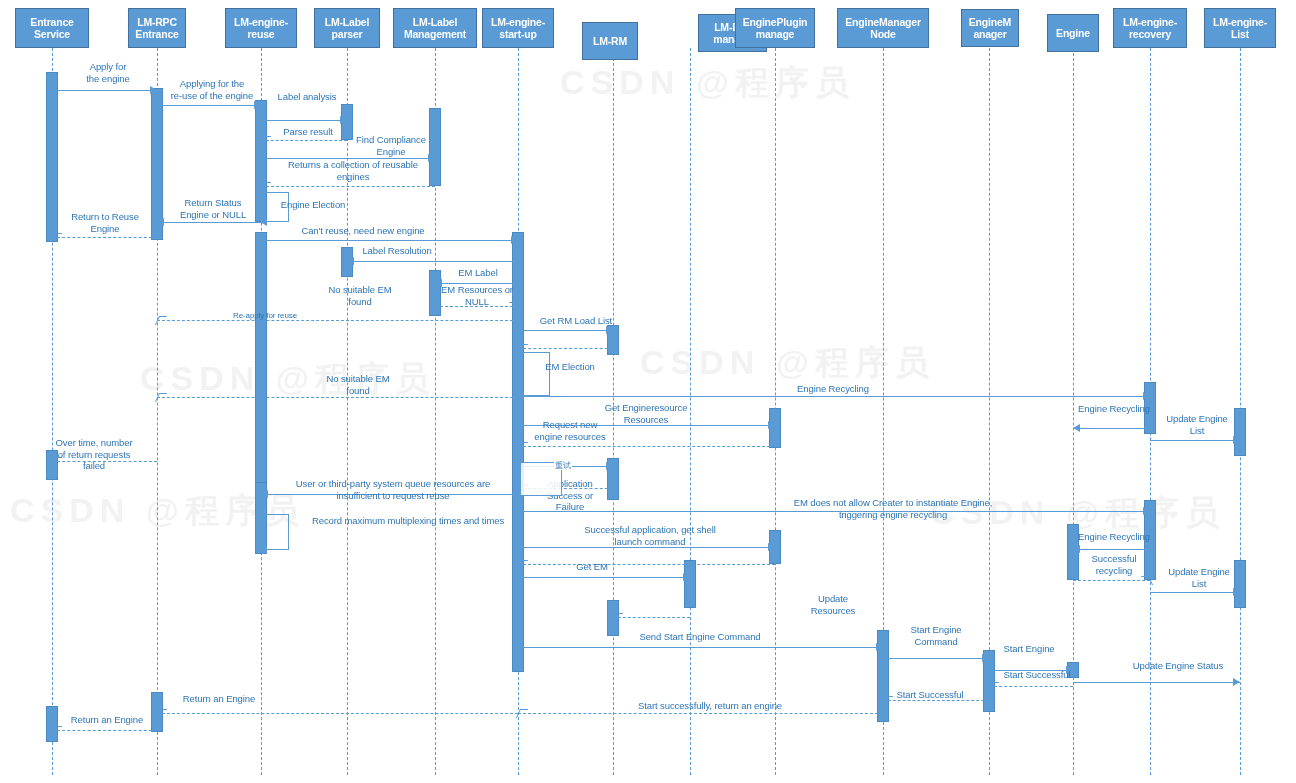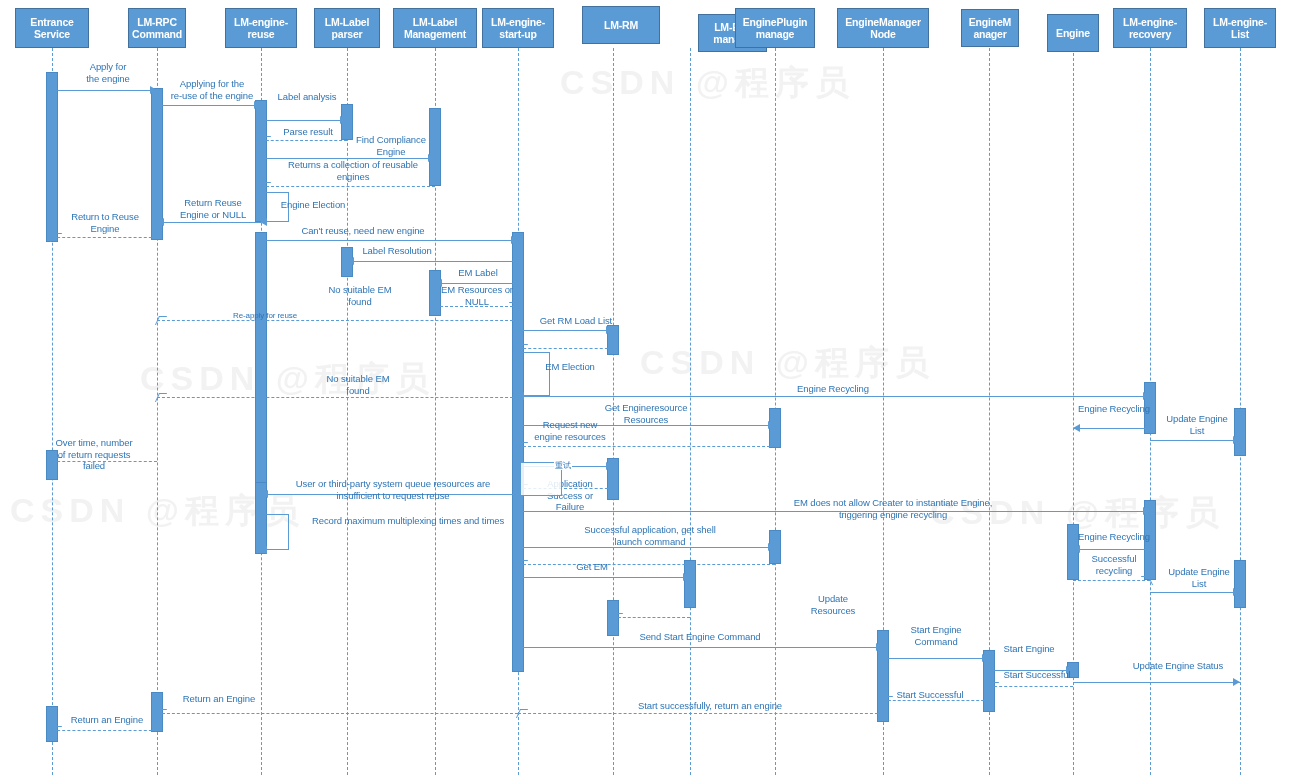--- a/index.html
+++ b/index.html
@@ -200,21 +200,21 @@
 Engine</div>
       <div class="msg ret" style="left: 261px; top: 186px; width: 174px;"></div>
       <div class="arrowhead open-left" style="left: 261px; top: 182px;"></div>
       <div class="label" style="left: 262px; top: 159px; width: 182px;">Returns a collection of reusable
 engines</div>
       <div class="selfmsg" style="left: 261px; top: 192px; width: 28px; height: 30px;"></div>
       <div class="arrowhead left" style="left: 260px; top: 218px;"></div>
       <div class="label" style="left: 272px; top: 199px; width: 82px;">Engine Election</div>
       <div class="msg" style="left: 157px; top: 222px; width: 104px;"></div>
       <div class="arrowhead left" style="left: 157px; top: 218px;"></div>
-      <div class="label" style="left: 166px; top: 197px; width: 94px;">Return Reuse
+      <div class="label" style="left: 166px; top: 197px; width: 94px;">Return Status
 Engine or NULL</div>
       <div class="msg ret" style="left: 52px; top: 237px; width: 105px;"></div>
       <div class="arrowhead open-left" style="left: 52px; top: 233px;"></div>
       <div class="label" style="left: 56px; top: 211px; width: 98px;">Return to Reuse
 Engine</div>
       <div class="msg" style="left: 261px; top: 240px; width: 257px;"></div>
       <div class="arrowhead right" style="left: 511px; top: 236px;"></div>
       <div class="label" style="left: 280px; top: 225px; width: 166px;">Can't reuse, need new engine</div>
       <div class="msg" style="left: 347px; top: 261px; width: 171px;"></div>
       <div class="arrowhead left" style="left: 347px; top: 257px;"></div>
@@ -341,39 +341,39 @@
       <div class="fragment" style="left: 520px; top: 462px; width: 42px; height: 34px;"></div>
       <div class="fragment-tag" style="left: 517px; top: 461px; margin-left: 37px;">重试</div>
     </div>
   <div id="participant-layer">
       <div class="participant" style="left: 15px; top: 8px; width: 74px; height: 40px;">
         <span style="white-space: pre-line;">Entrance
 Service</span>
       </div>
       <div class="participant" style="left: 128px; top: 8px; width: 58px; height: 40px;">
         <span style="white-space: pre-line;">LM-RPC
-Command</span>
+Entrance</span>
       </div>
       <div class="participant" style="left: 225px; top: 8px; width: 72px; height: 40px;">
         <span style="white-space: pre-line;">LM-engine-
 reuse</span>
       </div>
       <div class="participant" style="left: 314px; top: 8px; width: 66px; height: 40px;">
         <span style="white-space: pre-line;">LM-Label
 parser</span>
       </div>
       <div class="participant" style="left: 393px; top: 8px; width: 84px; height: 40px;">
         <span style="white-space: pre-line;">LM-Label
 Management</span>
       </div>
       <div class="participant" style="left: 482px; top: 8px; width: 72px; height: 40px;">
         <span style="white-space: pre-line;">LM-engine-
 start-up</span>
       </div>
-      <div class="participant" style="left: 582px; top: 6px; width: 78px; height: 28px;">
+      <div class="participant" style="left: 582px; top: 22px; width: 56px; height: 28px;">
         <span style="white-space: pre-line;">LM-RM</span>
       </div>
       <div class="participant" style="left: 698px; top: 14px; width: 69px; height: 34px;">
         <span style="white-space: pre-line;">LM-EM-
 manage</span>
       </div>
       <div class="participant" style="left: 735px; top: 8px; width: 80px; height: 40px;">
         <span style="white-space: pre-line;">EnginePlugin
 manage</span>
       </div>

